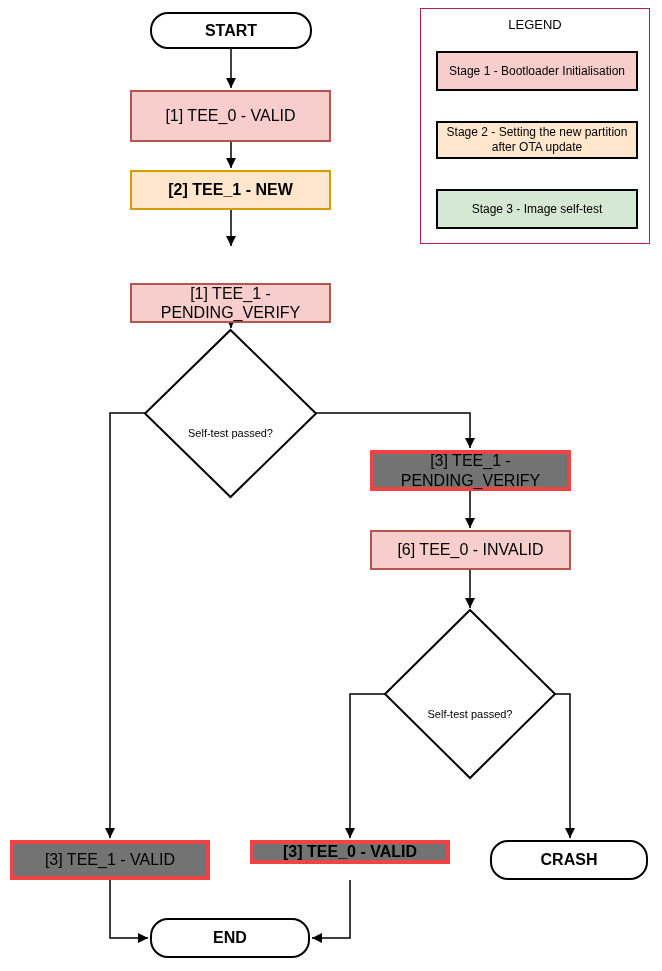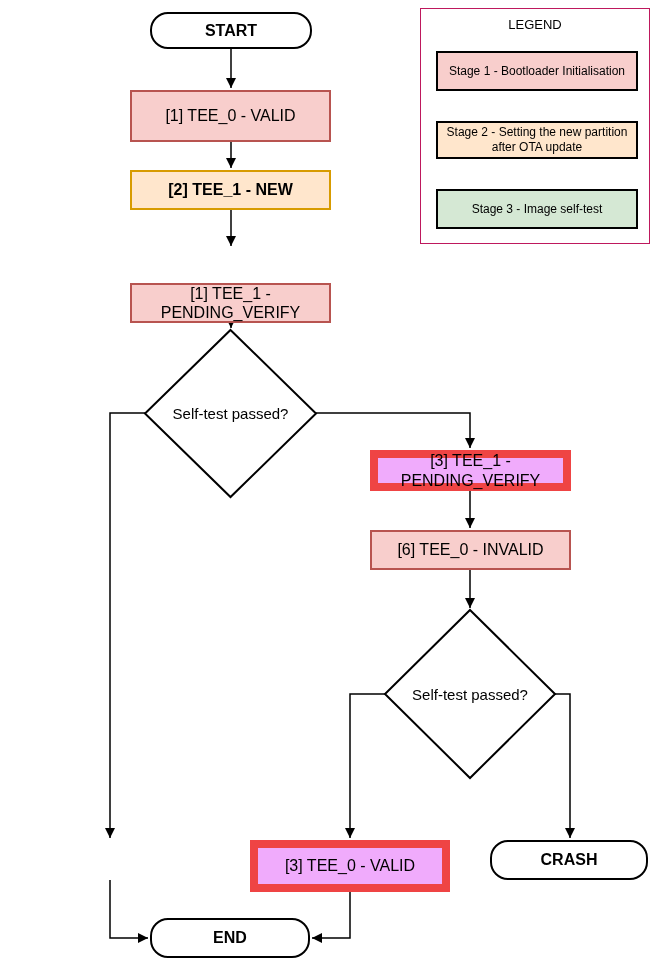--- a/index.html
+++ b/index.html
@@ -28,29 +28,30 @@
     padding: 2px 4px;
   }
   .terminal {
     background: #ffffff;
     border: 2px solid #000000;
     border-radius: 18px;
     font-weight: bold;
   }
   .stage-red    { background: #f8cecc; border: 2px solid #b85450; }
   .stage-orange { background: #ffe6cc; border: 2px solid #d79b00; font-weight: bold; }
-  .stage-green  { background: #f0abfc; border: 8px solid #ef4444; }
+  .stage-green  { background: #737373; border: 4px solid #ef4444; }
 
   .diamond-label {
     position: absolute;
     display: flex;
     align-items: center;
     justify-content: center;
     text-align: center;
-    font-size: 15px;
+    font-size: 11px;
+    margin-top: 20px;
   }
 
   .legend {
     position: absolute;
     left: 420px; top: 8px;
     width: 230px; height: 236px;
     box-sizing: border-box;
     border: 1px solid #be185d;
     background: #ffffff;
   }
@@ -130,22 +131,25 @@
   <div class="node stage-green" style="left:370px; top:450px; width:201px; height:41px;">
     <span>[3] TEE_1 - PENDING_VERIFY</span>
   </div>
 
   <div class="node stage-red" style="left:370px; top:530px; width:201px; height:40px;">
     <span>[6] TEE_0 - INVALID</span>
   </div>
 
   <div class="diamond-label" style="left:385px; top:683px; width:170px; height:22px;">Self-test passed?</div>
 
+  <div class="node stage-green" style="left:10px; top:840px; width:200px; height:40px;">
+    <span>[3] TEE_1 - VALID</span>
+  </div>
 
-  <div class="node stage-green" style="left:250px; top:840px; width:200px; height:52px;">
+  <div class="node stage-green" style="left:250px; top:840px; width:200px; height:24px;font-weight:bold;">
     <span>[3] TEE_0 - VALID</span>
   </div>
 
   <div class="node terminal" style="left:490px; top:840px; width:158px; height:40px;">
     <span>CRASH</span>
   </div>
 
   <div class="node terminal" style="left:150px; top:918px; width:160px; height:40px;">
     <span>END</span>
   </div>

